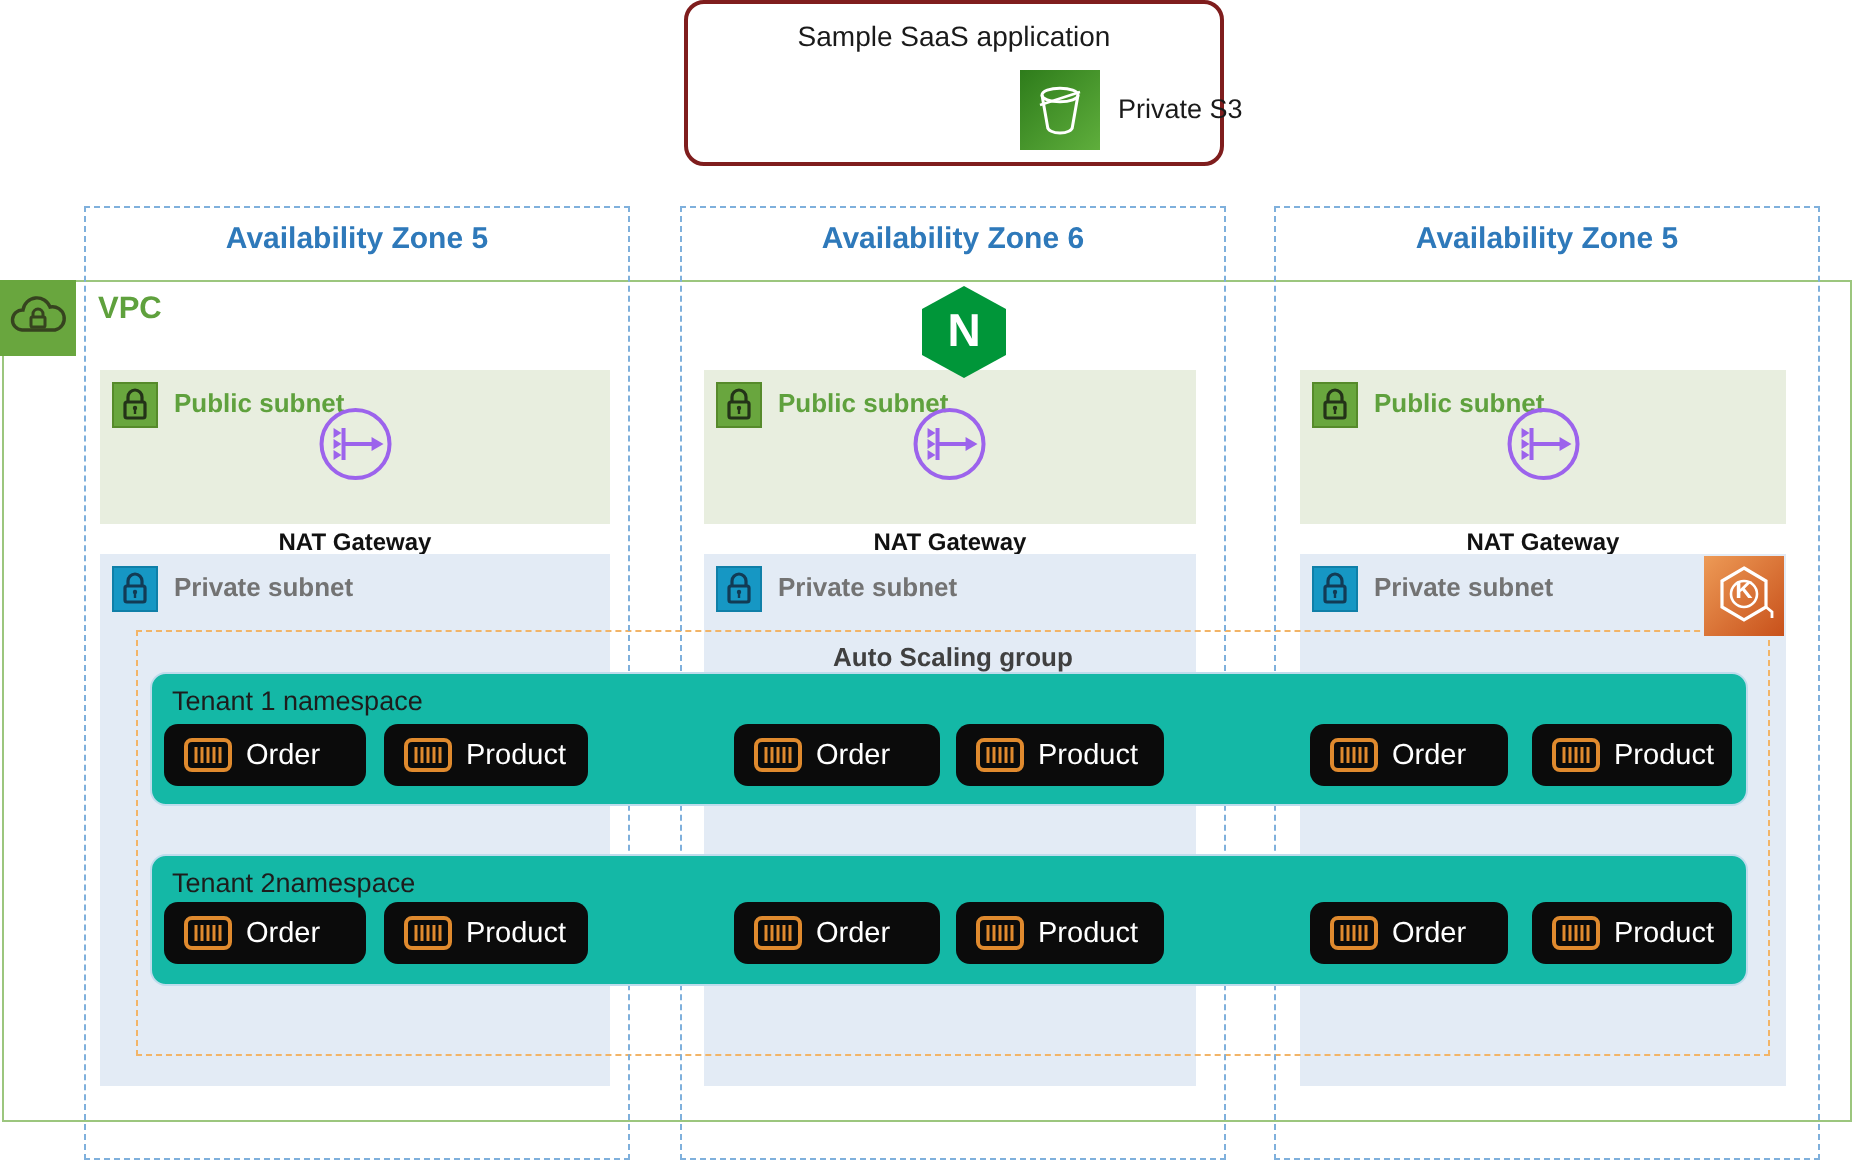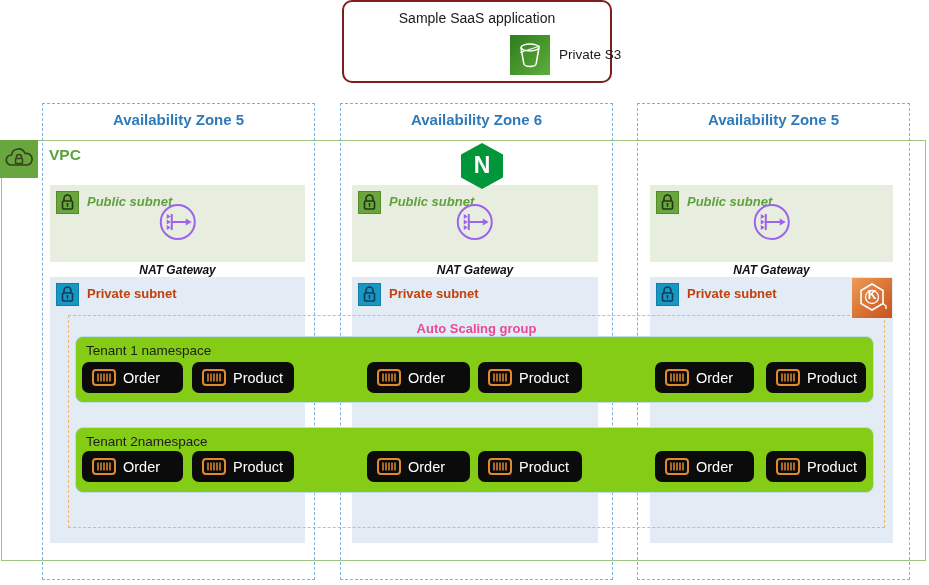--- a/index.html
+++ b/index.html
@@ -17,37 +17,37 @@
   .az{border:1.6px dashed #7fb0dc;background:transparent;z-index:4;}
   .az-label{margin-top:7px;text-align:center;color:#2e79ba;font-weight:700;font-size:15px;}
 
   
   .vpc{left:1px;top:140px;width:925px;height:421px;border:1.5px solid #9cc67e;z-index:1;}
   .vpc-icon{left:0;top:140px;width:38px;height:38px;background:#69a63e;z-index:5;}
   .vpc-label{left:49px;top:146px;color:#5fa13d;font-weight:700;font-size:15.5px;z-index:5;}
 
   
   .subnet{z-index:2;}
-  .pub{top:185px;height:77px;background:#e8eedf;font-style:italic;}
+  .pub{top:185px;height:77px;background:#e8eedf;}
   .priv{top:277px;height:266px;background:#e3ebf5;}
   .lock{position:absolute;left:6px;top:6px;width:23px;height:23px;box-sizing:border-box;}
   .lock.green{background:#69a63e;border:1px solid #568a2b;}
   .lock.teal{background:#1697c4;border:1px solid #0f7fa8;}
   .sub-label{position:absolute;left:37px;top:9px;font-size:13px;font-weight:600;}
   .pub .sub-label{color:#5fa13d;}
-  .priv .sub-label{color:#c2410c;}
+  .priv .sub-label{color:#737373;}
   .nat-wrap{position:absolute;top:17px;left:50%;transform:translateX(-50%);text-align:center;}
   .nat-label{margin-top:17px;font-size:12px;font-weight:600;color:#111;white-space:nowrap;}
 
   
   .asg{left:68px;top:315px;width:817px;height:213px;border:1.6px dashed #f2b467;z-index:3;}
-  .asg-label{position:absolute;top:5px;width:100%;text-align:center;color:#ec4899;font-size:13px;font-weight:600;}
-
-  
-  .tenant{left:75px;width:799px;background:#84cc16;border:1px solid #bfdcec;border-radius:8px;z-index:4;}
+  .asg-label{position:absolute;top:5px;width:100%;text-align:center;color:#404040;font-size:13px;font-weight:600;}
+
+  
+  .tenant{left:75px;width:799px;background:#14b8a6;border:1px solid #bfdcec;border-radius:8px;z-index:4;}
   .t1{top:336px;height:67px;}
   .t2{top:427px;height:66px;}
   .tenant-label{position:absolute;left:10px;top:6px;font-size:13.5px;color:#1d1d1d;}
 
   
   .cbtn{height:31px;background:#0b0b0b;border-radius:7px;color:#fff;display:flex;align-items:center;gap:7px;padding:0 8px 0 10px;font-size:14.5px;z-index:6;}
   .row1{top:362px;} .row2{top:451px;}
 
   
   .nginx{left:461px;top:143px;width:42px;height:46px;z-index:7;}

